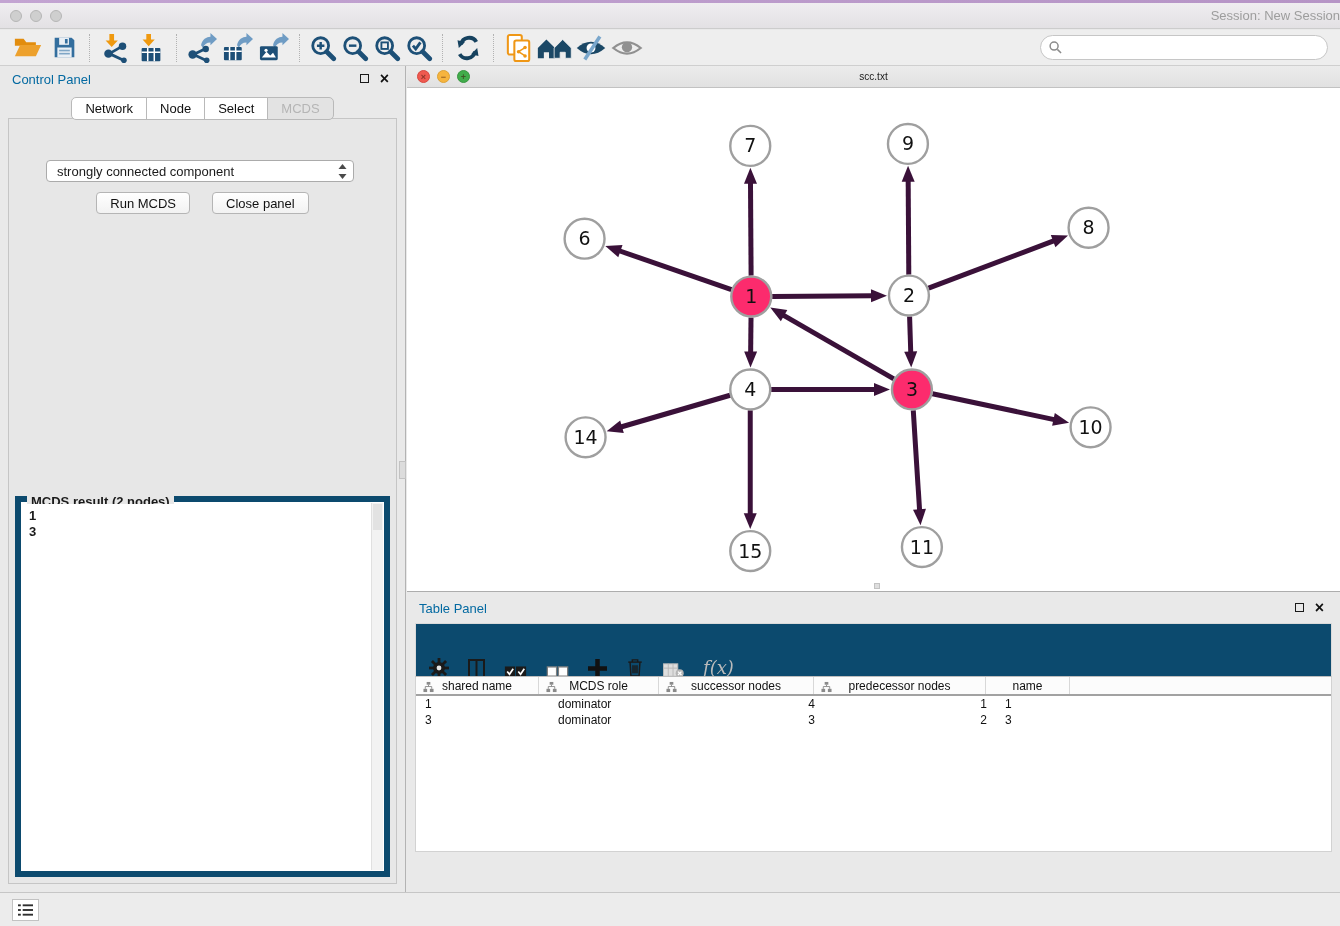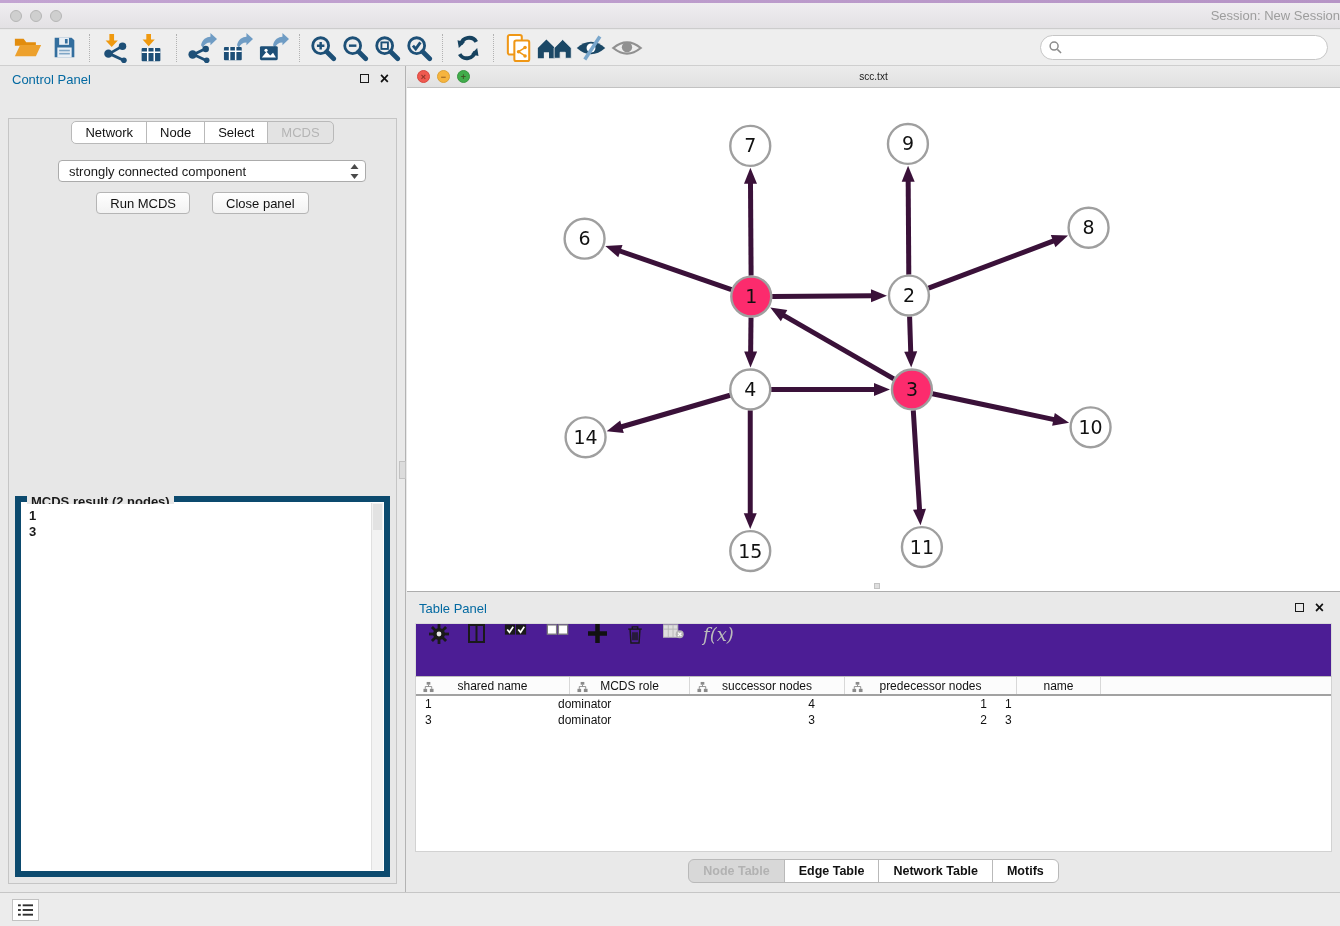--- a/index.html
+++ b/index.html
@@ -32,33 +32,33 @@
   
   .main { position:absolute; top:66px; bottom:34px; left:0; right:0; }
   
   .control-panel { position:absolute; left:0; top:0; bottom:0; width:406px;
     background:#e9e9e9; border-right:1px solid #b3b3b3; }
   .panel-header { height:26px; position:relative; }
   .ph-title { position:absolute; left:12px; top:6px; font-size:13px; color:#0369a1; }
   .panel-controls { position:absolute; right:16px; top:7px; display:flex; gap:11px; align-items:center; }
   .float-icon { width:9px; height:9px; border:1.5px solid #1a1a1a; display:inline-block; }
   .close-icon { font-size:16px; font-weight:700; color:#111; line-height:11px; }
-  .tabs { display:flex;margin-top:24px; }
+  .tabs { display:flex; }
   .cp-tabs { position:absolute; top:31px; left:0; width:100%; justify-content:center; z-index:2; }
   .tab { font-size:13px; font-weight:500; padding:3px 13px; background:#fff;
     border:1px solid #b9b9b9; margin-left:-1px; color:#111; white-space:nowrap; }
   .tab:first-child { margin-left:0; border-radius:5px 0 0 5px; }
   .tab:last-child { border-radius:0 5px 5px 0; }
   .tab.active { background:#e3e3e3; color:#b5b5b5; }
   .cp-content { position:absolute; left:8px; right:8px; top:52px; bottom:8px;
     background:#e7e7e7; border:1px solid #c5c5c5; }
   .opt-label { text-align:center; padding-top:20px; font-size:13.5px; }
   .dropdown { position:absolute; left:37px; width:308px; top:41px; height:22px;
     background:#fff; border:1px solid #ababab; border-radius:4px;
-    display:flex; align-items:center; padding:0 6px 0 10px; font-size:13px;margin-left:12px; }
+    display:flex; align-items:center; padding:0 6px 0 10px; font-size:13px; }
   .dropdown .dd-label { flex:1; }
   .btn-row { position:absolute; top:73px; left:0; width:100%;
     display:flex; justify-content:center; gap:22px; }
   .btn { height:22px; background:linear-gradient(#ffffff,#f2f2f2);
     border:1px solid #b5b5b5; border-radius:4px; font-size:13px;
     font-family:"Liberation Sans", sans-serif; padding:0 13px; color:#111; }
   .fieldset { position:absolute; left:6px; right:6px; top:377px; bottom:6px;
     border:6px solid #0c4a6e; background:#fff;font-weight:bold; }
   .legend { position:absolute; top:-8px; left:6px; background:#e7e7e7;
     padding:0 4px; font-size:13px; }
@@ -82,22 +82,22 @@
   .light.green  { background:#41ac4b; border:1px solid #389641; }
   .nw-title { text-align:center; font-size:10px; line-height:21px; color:#1a1a1a; }
   .nw-canvas { position:absolute; top:22px; left:0; right:0; bottom:0; }
   .nw-canvas svg { width:100%; height:100%; display:block; }
   .nw-handle { position:absolute; bottom:2px; left:50%; width:6px; height:6px;
     background:#dedede; border:1px solid #c2c2c2; }
   
   .table-panel { position:absolute; left:407px; top:529px; right:0; bottom:0;
     background:#e9e9e9; }
   .tp-toolbar { position:absolute; left:8px; right:8px; top:28px; height:56px;
-    background:#4c1d95; border:1px solid #dadada;
-    display:flex; align-items:flex-start; gap:19px; padding:0 13px; }
+    background:#0c4a6e; border:1px solid #dadada;
+    display:flex; align-items:flex-end; gap:19px; padding:0 13px; }
   .tp-tool { display:flex; align-items:center; justify-content:center; }
   .fx { font-family:"DejaVu Serif", serif; font-style:italic; font-size:18px;
     color:#bbbbbb; }
   .tp-table { position:absolute; left:8px; right:8px; top:81px; bottom:40px;
     background:#fff; border:1px solid #d2d2d2; border-top:1px solid #bdbdbd; }
   .t-head { display:flex; height:19px; background:#fcfcfc;
     border-bottom:2px solid #a2a2a2; }
   .t-hcell { position:relative; display:flex; align-items:center; justify-content:center;
     font-size:12px; color:#111; border-right:1px solid #d8d8d8; }
   .t-hcell .tree-icon { position:absolute; left:7px; top:4px; }
@@ -448,21 +448,21 @@
             <rect x="0.5" y="0.5" width="15" height="13" fill="#dedede" stroke="#b9b9b9"></rect>
             <path d="M0.5 5h15M5.5 0.5v13M10.5 0.5v13" stroke="#b9b9b9" fill="none"></path>
             <circle cx="17.5" cy="10.5" r="4.2" fill="#b5b5b5"></circle>
             <path d="M15.7 8.7l3.6 3.6M19.3 8.7l-3.6 3.6" stroke="#fff" stroke-width="1.4"></path>
           </svg>
       </span>
       <span class="tp-tool fx">f(x)</span>
     </div>
     <div class="tp-table">
       <div class="t-head">
-          <div class="t-hcell" style="width: 154px;">
+          <div class="t-hcell" style="width: 123px;">
             <span class="tree-icon"><svg width="11" height="12" viewBox="0 0 12 12">
                 <rect x="4" y="0.5" width="4" height="3" fill="#8a8a8a"></rect>
                 <path d="M6 3.5v2M2.5 5.5h7M2.5 5.5v2.5M9.5 5.5v2.5" stroke="#8a8a8a" fill="none"></path>
                 <rect x="0.5" y="8" width="4" height="3.5" fill="#8a8a8a"></rect>
                 <rect x="7.5" y="8" width="4" height="3.5" fill="#8a8a8a"></rect>
               </svg></span>
             <span class="t-hlabel">shared name</span>
           </div>
           <div class="t-hcell" style="width: 120px;">
             <span class="tree-icon"><svg width="11" height="12" viewBox="0 0 12 12">
@@ -505,26 +505,20 @@
           </div>
           <div class="t-row">
             <div class="t-cell" style="width: 133px; text-align: left;">3</div>
             <div class="t-cell" style="width: 120px; text-align: left;">dominator</div>
             <div class="t-cell" style="width: 155px; text-align: right;">3</div>
             <div class="t-cell" style="width: 172px; text-align: right;">2</div>
             <div class="t-cell" style="width: 84px; text-align: left;">3</div>
           </div>
         </div>
     </div>
-    <div class="tabs tp-tabs">
-        <span class="tab active">Node Table</span>
-        <span class="tab">Edge Table</span>
-        <span class="tab">Network Table</span>
-        <span class="tab">Motifs</span>
-      </div>
   </div>
 </div>
 
 <div class="statusbar">
   <div class="list-btn">
     <svg width="15" height="12" viewBox="0 0 16 12">
         <g fill="#2e2e2e">
           <rect x="0" y="0" width="3" height="2"></rect>
           <rect x="0" y="5" width="3" height="2"></rect>
           <rect x="0" y="10" width="3" height="2"></rect>

